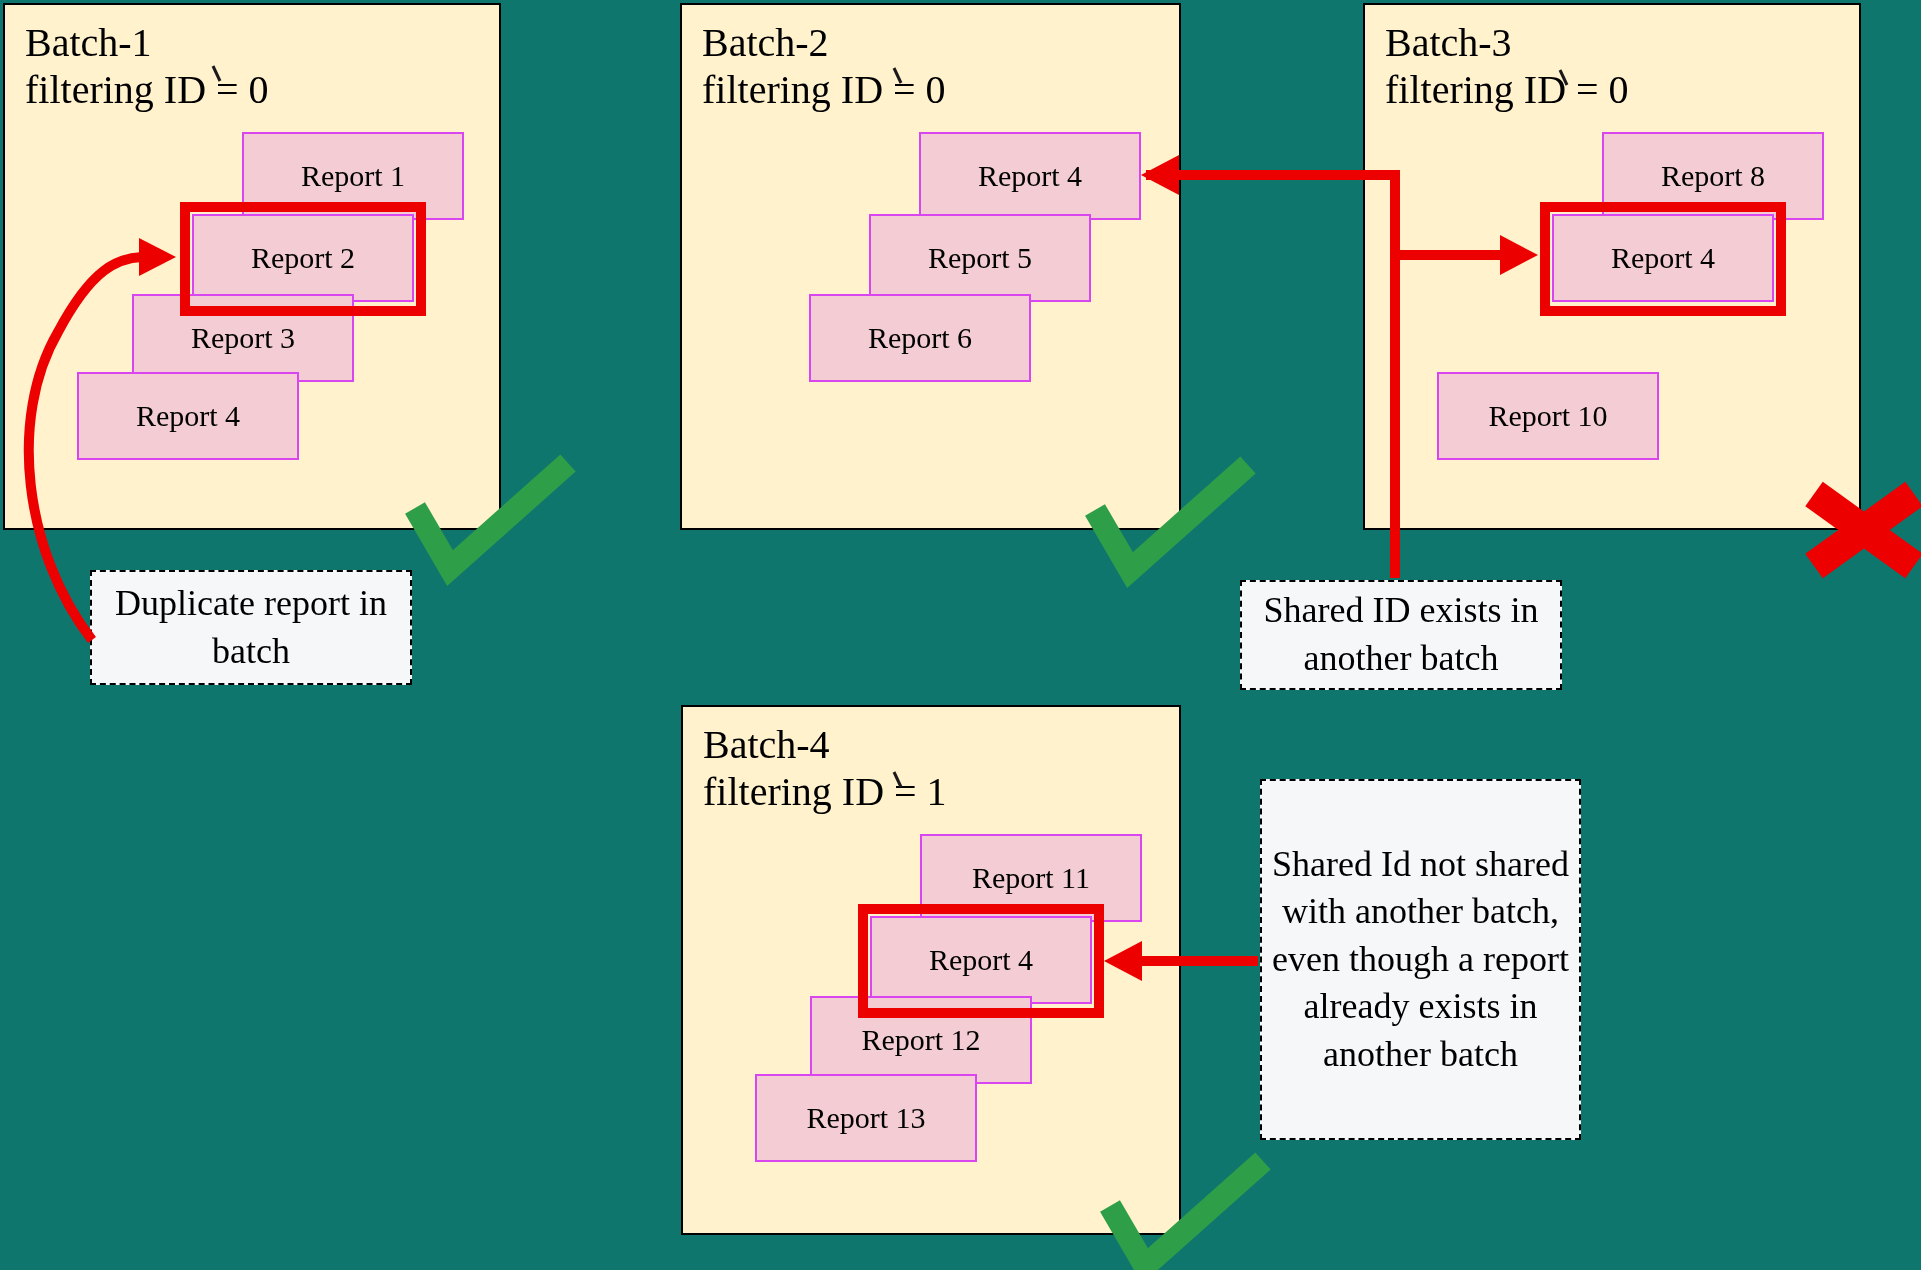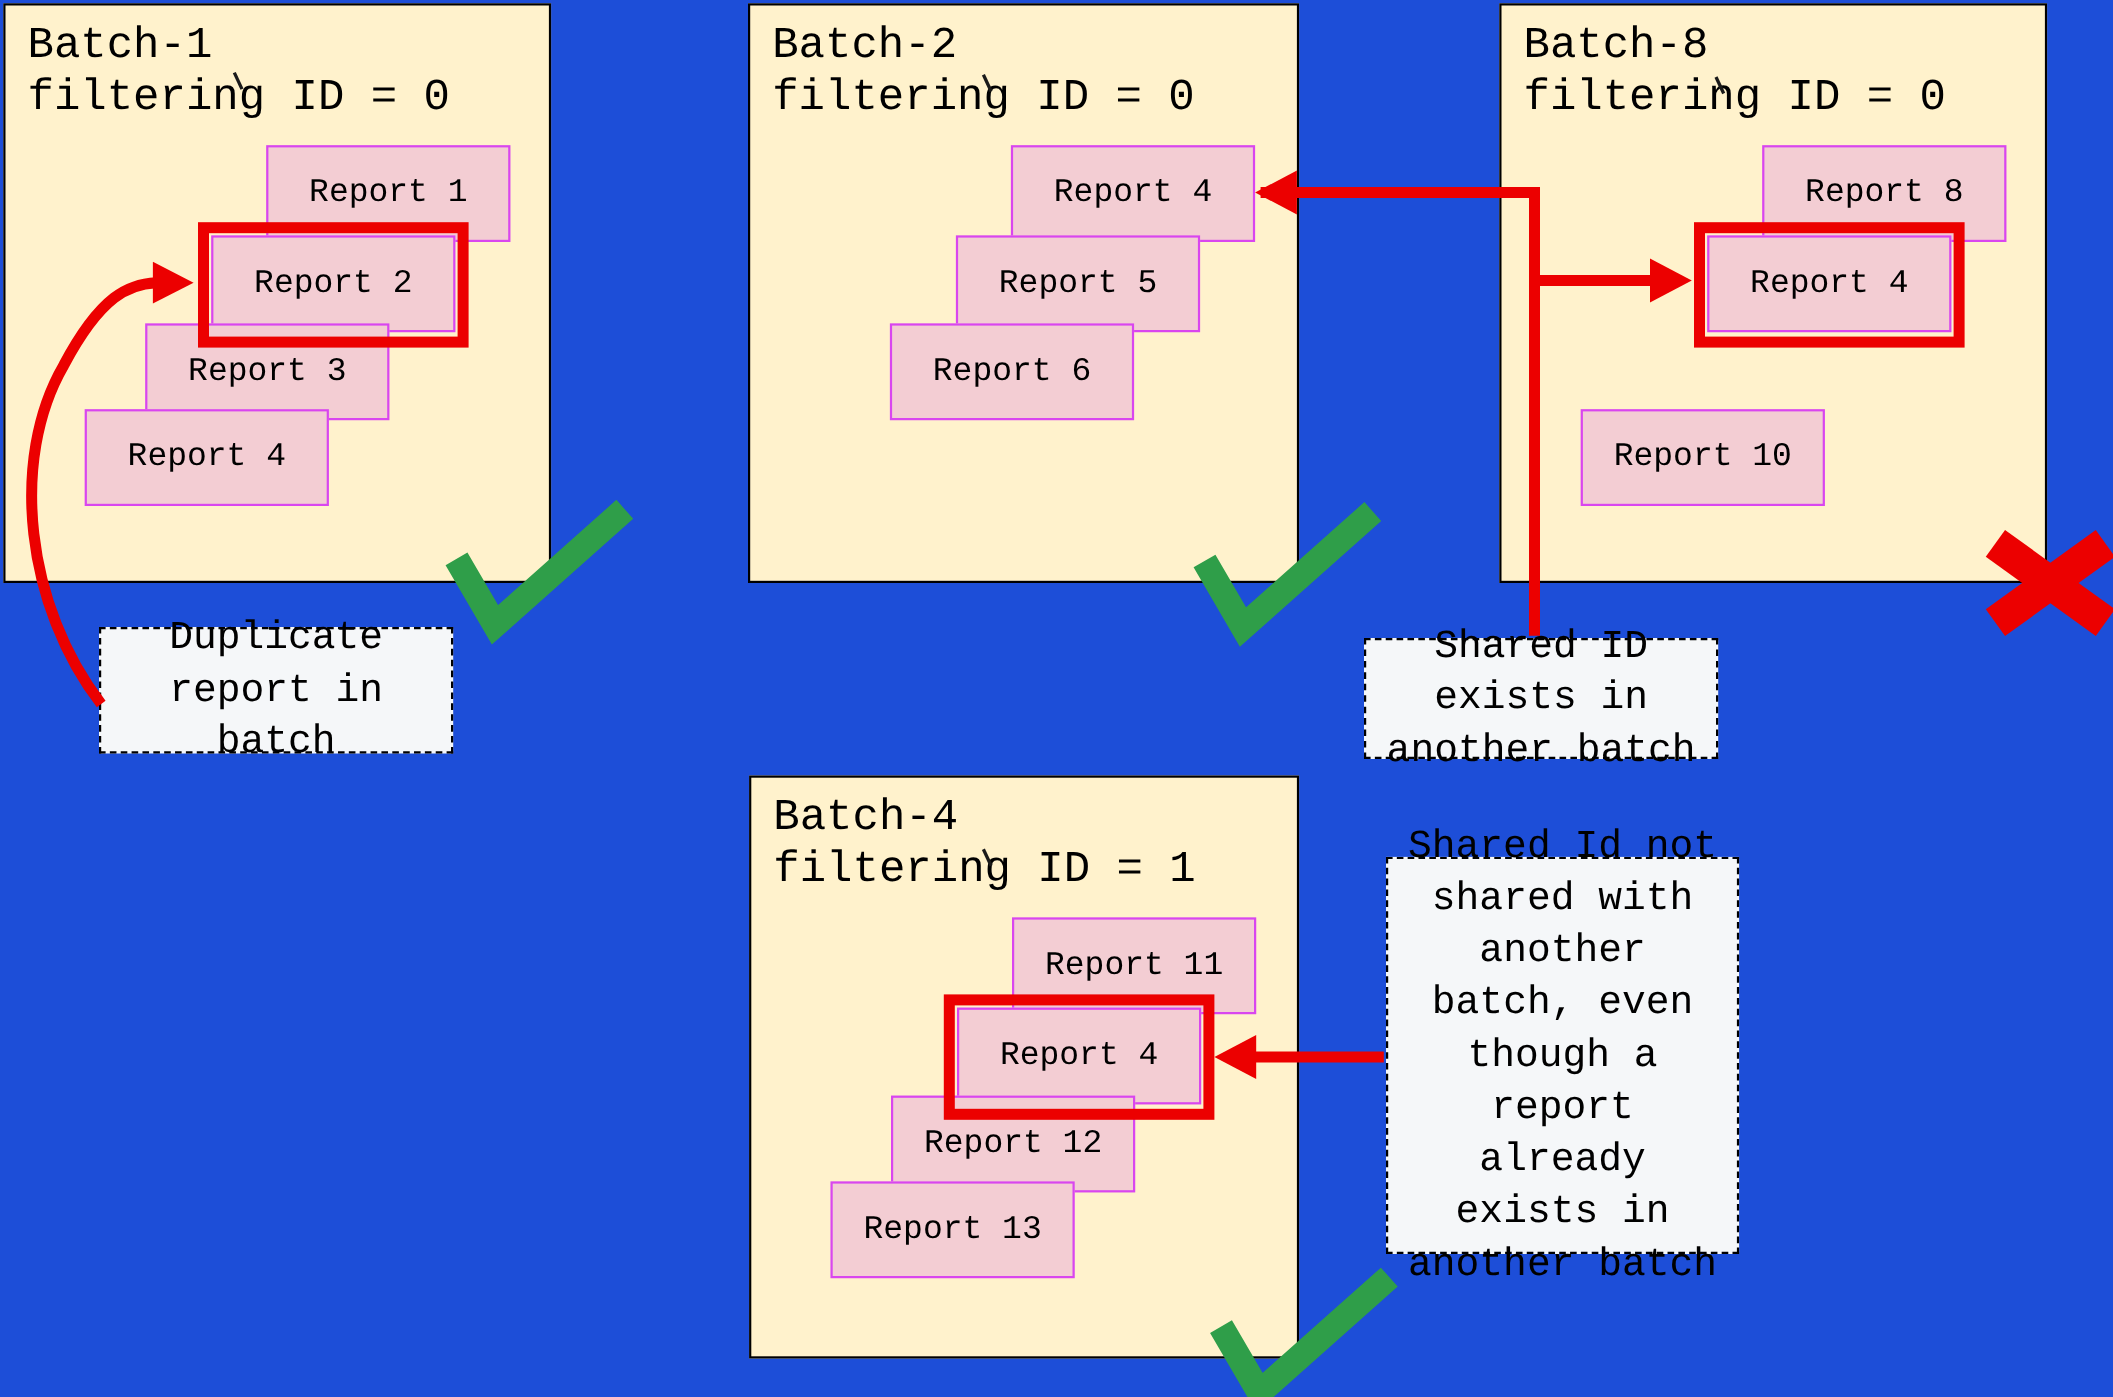--- a/index.html
+++ b/index.html
@@ -1,19 +1,19 @@
 <!DOCTYPE html>
 <html><head>
 <meta charset="utf-8">
 <style>
   html,body{margin:0;padding:0;background:#ffffff;}
   .stage{
     position:relative;width:1921px;height:1270px;overflow:hidden;
-    font-family:Liberation Mono, monospace;color:#000;
-    background:#1d4ed8;
+    font-family:Liberation Serif, serif;color:#000;
+    background:#0f766e;
   }
   .batch{
     position:absolute;background:#FFF2CC;border:2px solid #000000;
     box-sizing:border-box;
   }
   .batch-title{
     position:absolute;left:20px;top:14px;font-size:40px;line-height:47px;
     letter-spacing:0;white-space:nowrap;
   }
   .report{
@@ -62,21 +62,21 @@
       <div>Batch-2</div>
       <div>filtering ID = 0</div>
     </div>
     <div class="report r0">Report 4</div>
     <div class="report r1">Report 5</div>
     <div class="report r2">Report 6</div>
   </div>
 
   <div class="batch" style="left:1363px;top:3px;width:498px;height:527px">
     <div class="batch-title">
-      <div>Batch-8</div>
+      <div>Batch-3</div>
       <div>filtering ID = 0</div>
     </div>
     <div class="report r0">Report 8</div>
     <div class="report r1">Report 4</div>
     <div class="report r3">Report 10</div>
     <div class="hl"></div>
   </div>
 
   <div class="batch" style="left:681px;top:705px;width:500px;height:530px">
     <div class="batch-title">

